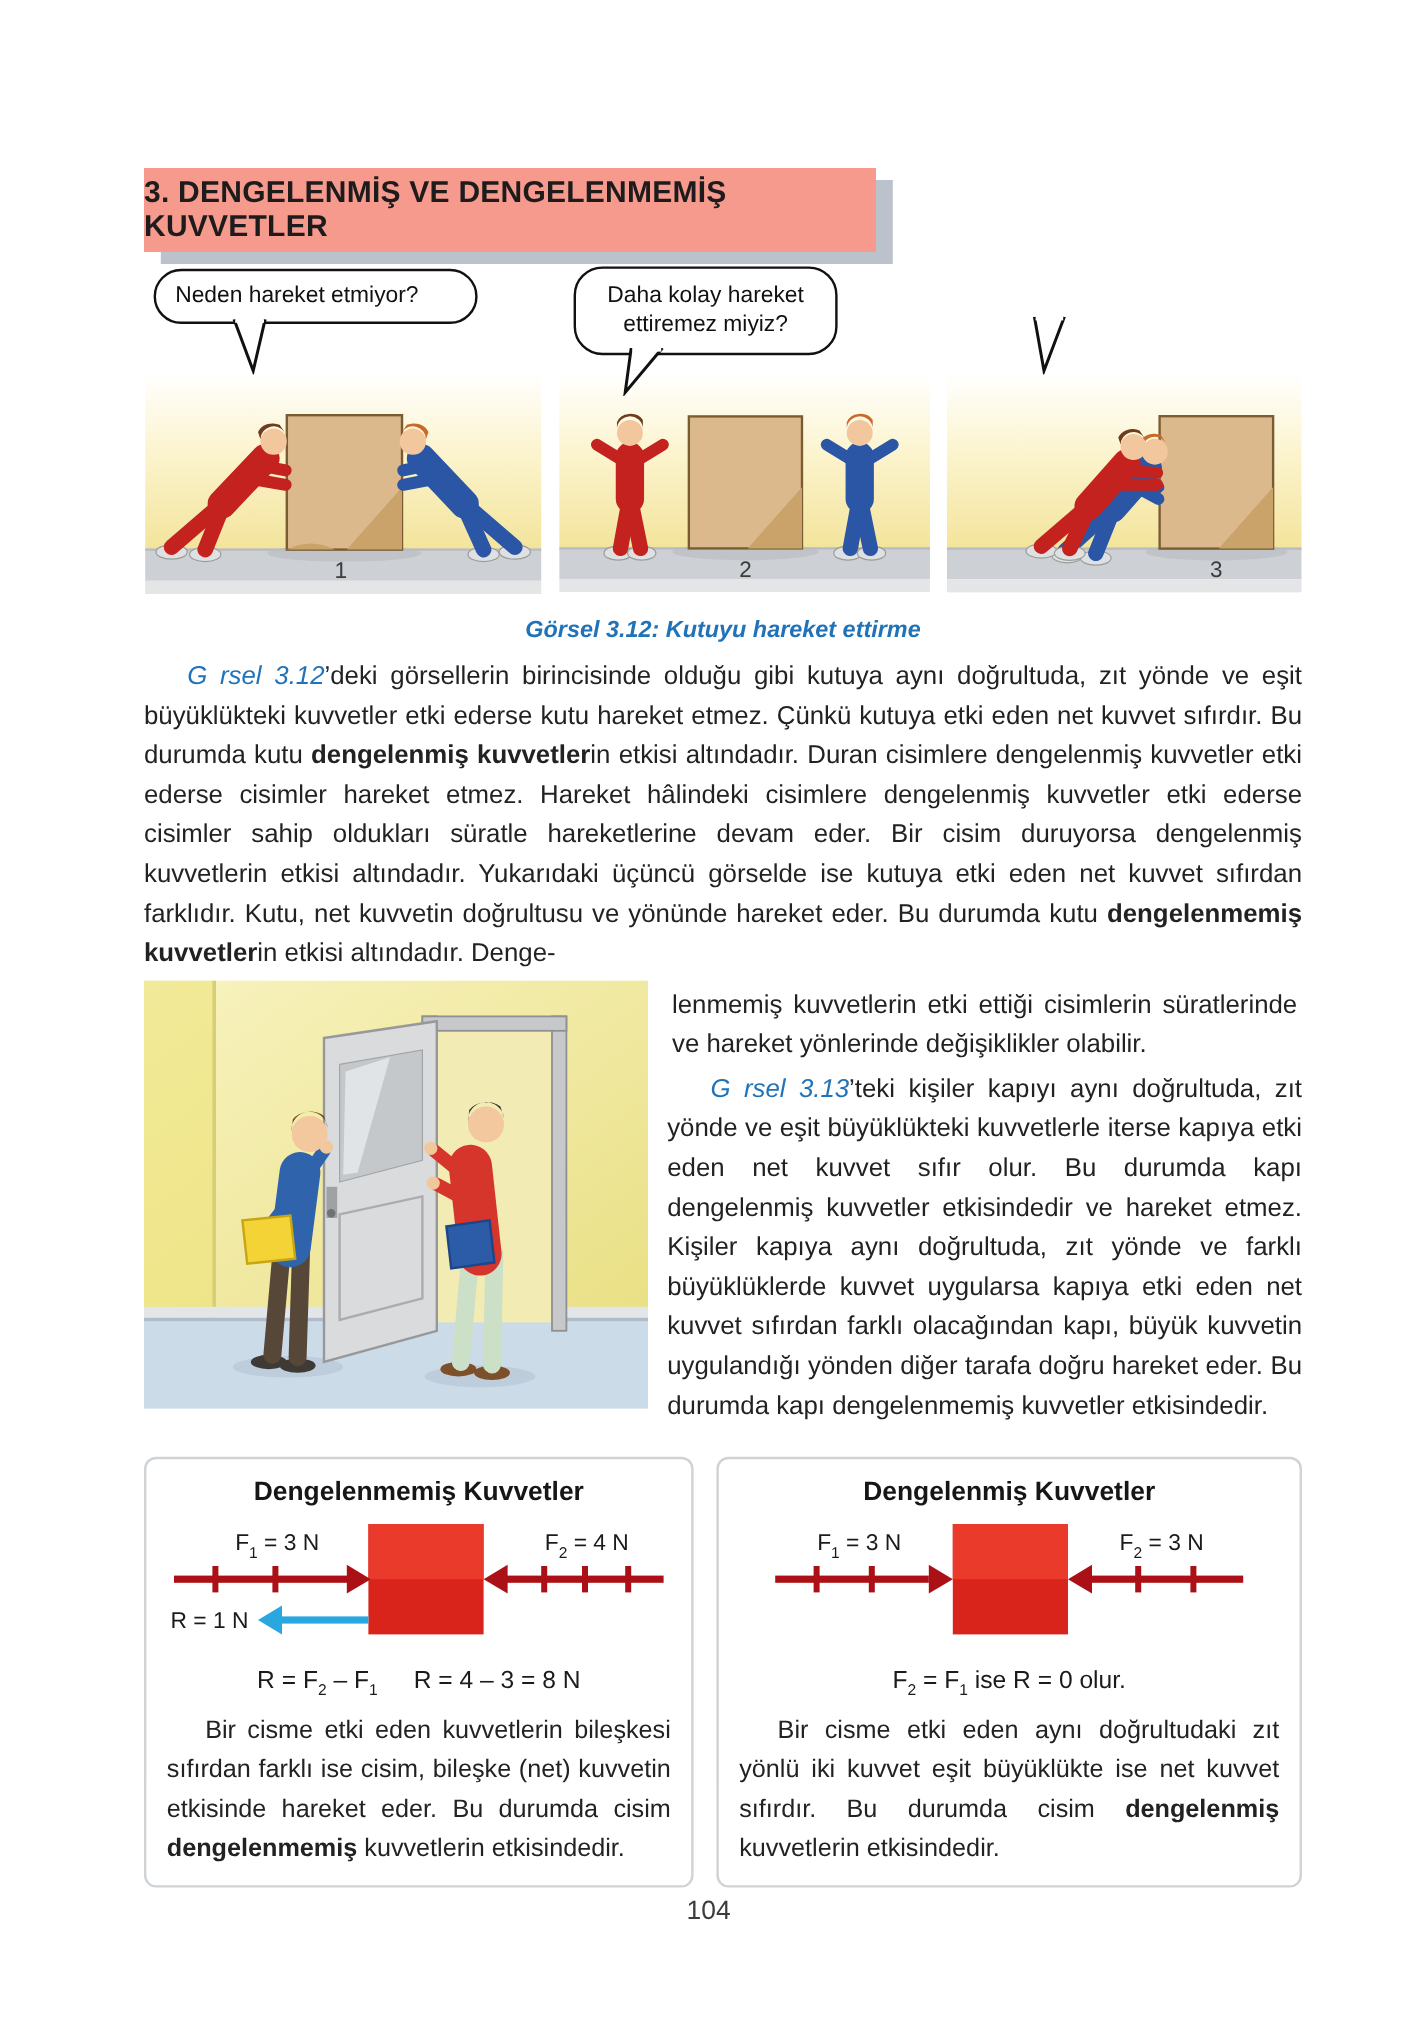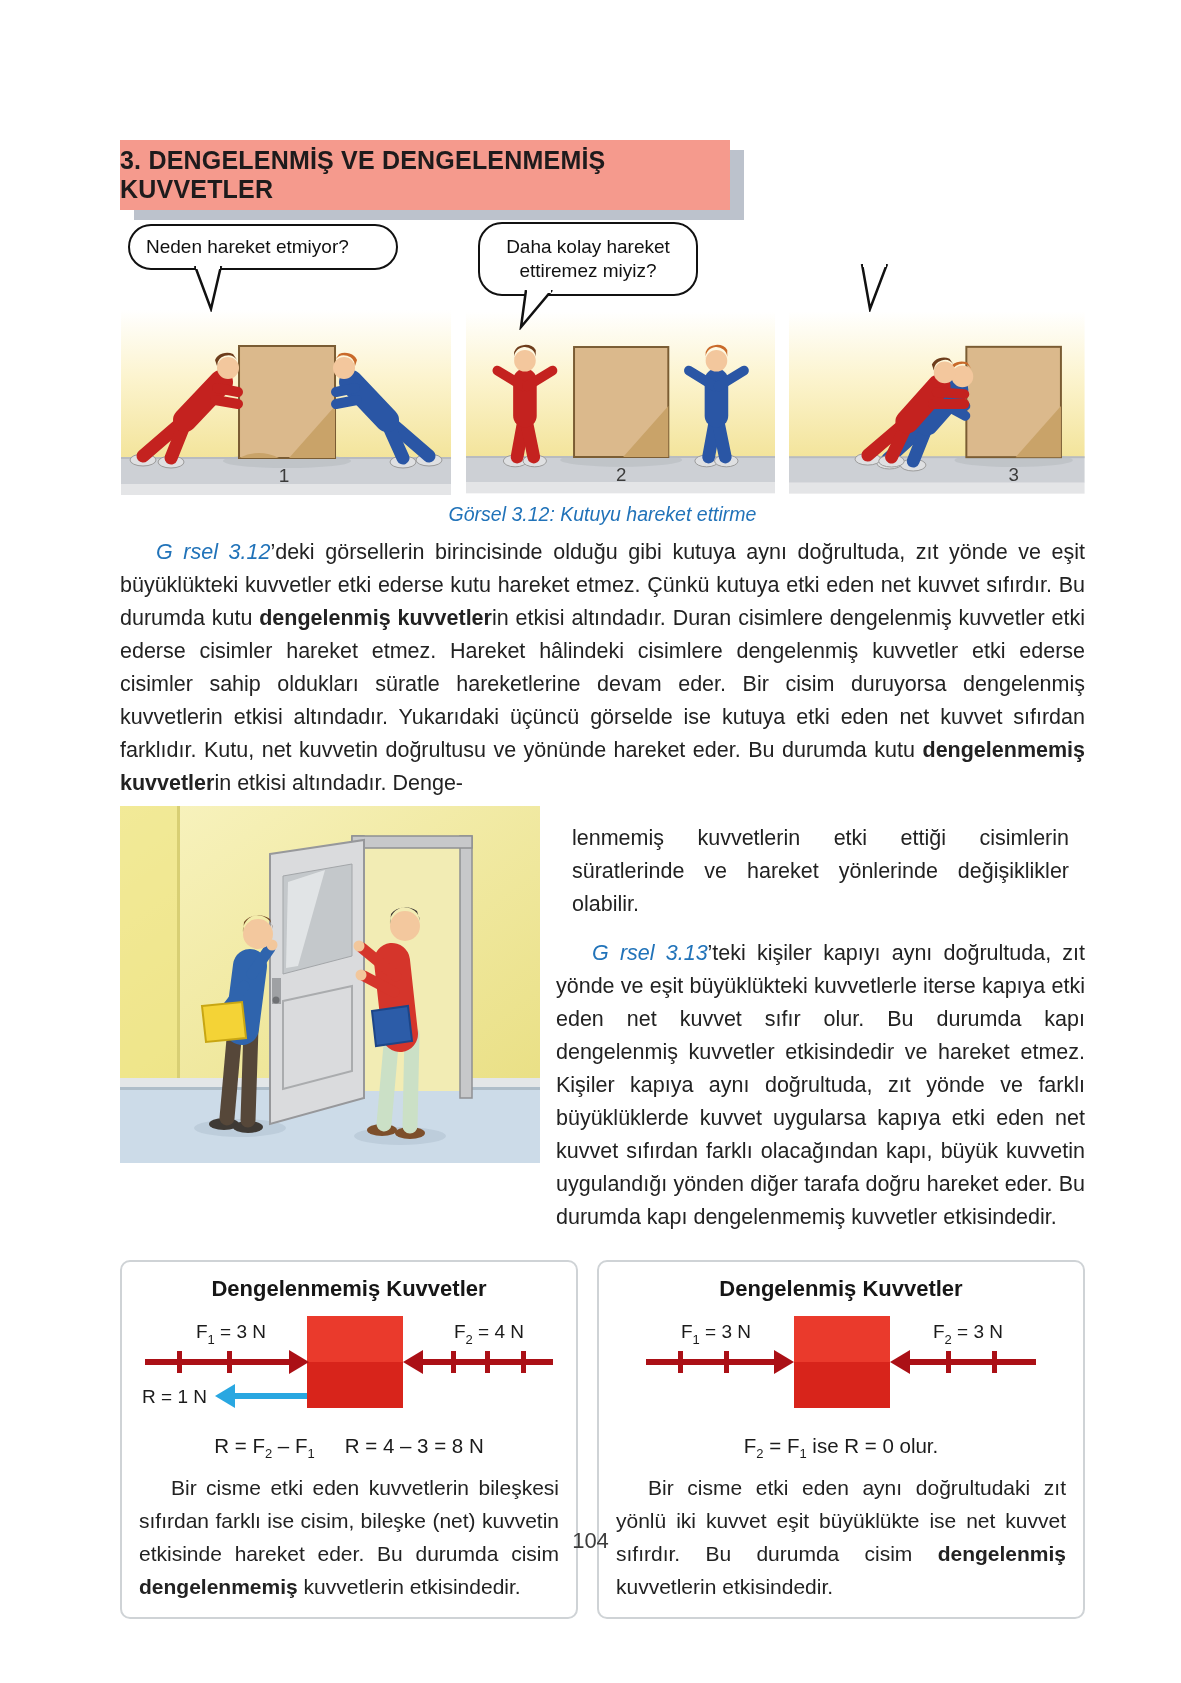--- a/index.html
+++ b/index.html
@@ -18,21 +18,21 @@
           display:flex;align-items:center;text-align:center;
           font-size:19px;color:#111;line-height:24px;padding:6px 16px;box-sizing:border-box;}
   .tail{position:absolute;}
 
   
   .panels{display:flex;gap:14px;margin-top:2px;}
   .panel{display:block;}
 
   
   .figcap{color:#2173b9;font-style:italic;font-size:19.5px;text-align:center;}
-  .cap12{margin-top:8px;}
+  .cap12{margin-top:19px;font-weight:bold;}
 
   
   .para{font-size:21.5px;line-height:33px;text-align:justify;color:#222;}
   .indent{text-indent:36px;}
   .para b{font-weight:700;}
   .ref{color:#2173b9;font-style:italic;}
 
   
   .figrow{display:flex;margin-top:6px;}
   .figcol{width:420px;flex:0 0 420px;}
@@ -44,21 +44,21 @@
   .kbox{border:2px solid #cfd3d6;border-radius:10px;background:#fff;box-sizing:border-box;padding:12px 17px 14px 17px;}
   .kbox.left{width:458px;}
   .kbox.right{width:488px;}
   .kbox h2{margin:2px 0 6px 0;font-size:22px;font-weight:700;text-align:center;color:#161616;}
   .formula{font-size:20.5px;text-align:center;margin:4px 0 10px 0;color:#1b1b1b;}
   .formula sub{font-size:13px;}
   .fgap{display:inline-block;width:30px;}
   .kbody{font-size:21px;line-height:33px;text-align:justify;text-indent:32px;color:#222;}
   .kbody b{font-weight:700;}
 
-  .pagenum{position:absolute;left:0;width:100%;top:1528px;text-align:center;font-size:22px;color:#3c3c3c;}
+  .pagenum{position:absolute;left:0;width:100%;top:1579px;text-align:center;font-size:22px;color:#3c3c3c;}
 
   svg text{font-family:"Liberation Sans","DejaVu Sans",sans-serif;}
   .flabel{font-size:19px;fill:#1b1b1b;}
   .fsub{font-size:13px;}
   .pnum{font-size:19px;fill:#3b3b3b;}
 </style>
 </head>
 <body>
 
 <div class="page">
@@ -278,21 +278,21 @@
             <circle cx="239" cy="140" r="5.5" fill="#f2c79c"></circle>
             <path d="M274,186 L244,170" stroke="#d5352b" stroke-width="11" stroke-linecap="round" fill="none"></path>
             <circle cx="241" cy="169" r="5.5" fill="#f2c79c"></circle>
             <polygon points="252,205 288,200 292,235 256,240" fill="#2c5ca8" stroke="#1d4587" stroke-width="2"></polygon>
             <circle cx="285" cy="120" r="15" fill="#f3c89e"></circle>
             <path d="M270,118 a15,15 0 0 1 30,-3 l-3,-10 a17,14 0 0 0 -26,3 Z" fill="#3c3733"></path>
           </g>
         </svg>
       </div>
       <div class="textcol">
-        <p class="para" style="margin:16px;"><span>lenmemiş kuvvetlerin etki ettiği cisimlerin süratlerinde ve hareket yönlerinde değişiklikler olabilir.</span></p>
+        <p class="para" style="margin:4px;"><span>lenmemiş kuvvetlerin etki ettiği cisimlerin süratlerinde ve hareket yönlerinde değişiklikler olabilir.</span></p>
         <p class="para indent" style="margin:0;"><span class="ref">G rsel 3.13</span><span>’teki kişiler kapıyı aynı doğrultuda, zıt yönde ve eşit büyüklükteki kuvvetlerle iterse kapıya etki eden net kuvvet sıfır olur. Bu durumda kapı dengelenmiş kuvvetler etkisindedir ve hareket etmez. Kişiler kapıya aynı doğrultuda, zıt yönde ve farklı büyüklüklerde kuvvet uygularsa kapıya etki eden net kuvvet sıfırdan farklı olacağından kapı, büyük kuvvetin uygulandığı yönden diğer tarafa doğru hareket eder. Bu durumda kapı dengelenmemiş kuvvetler etkisindedir.</span></p>
       </div>
     </div>
 
     <div class="boxes">
 
       <div class="kbox left">
         <h2>Dengelenmemiş Kuvvetler</h2>
         <svg width="420" height="118" viewBox="0 0 420 118">
 

